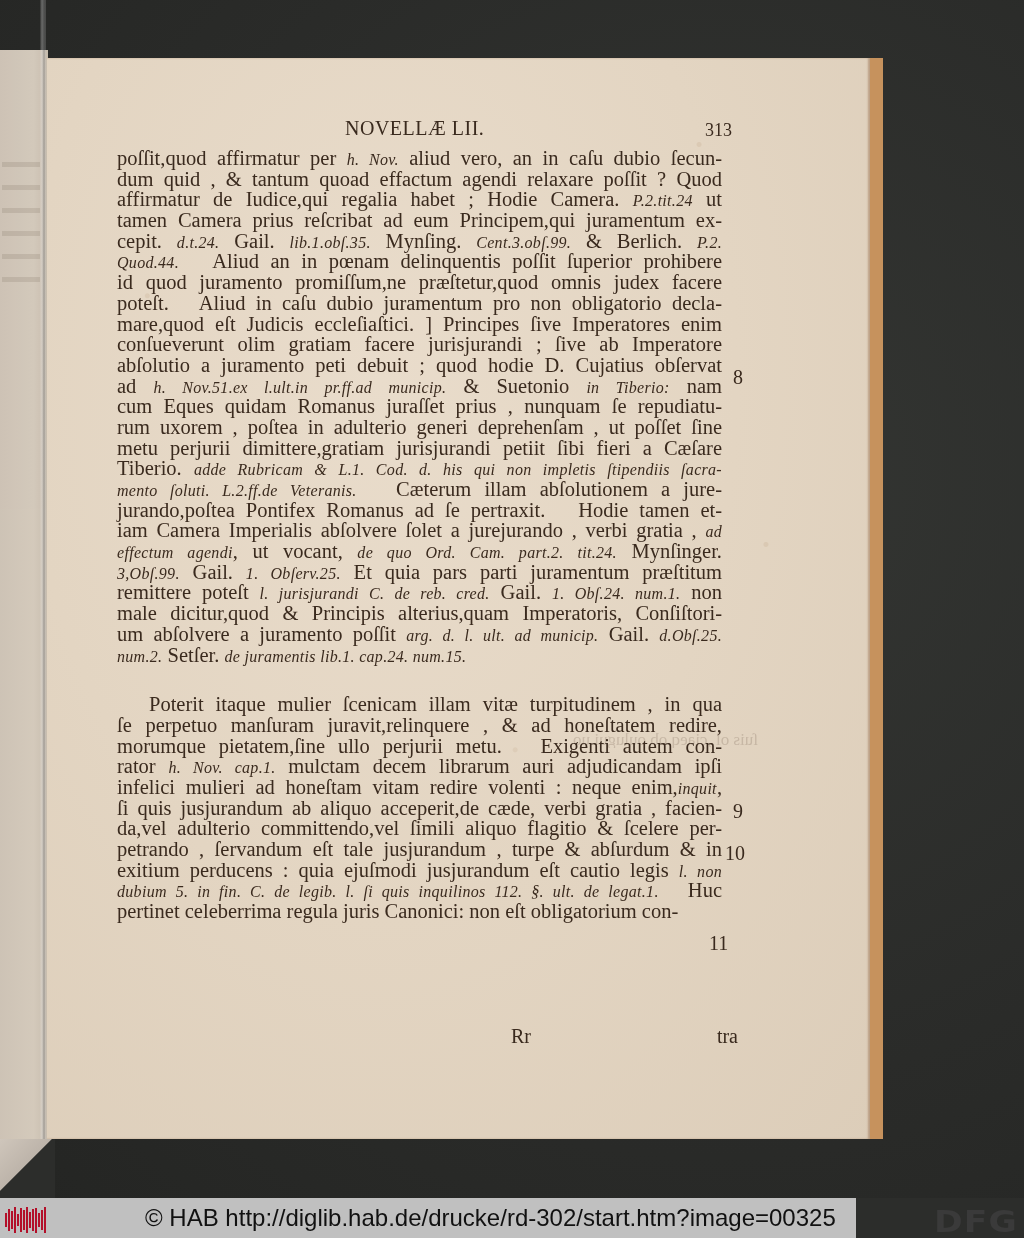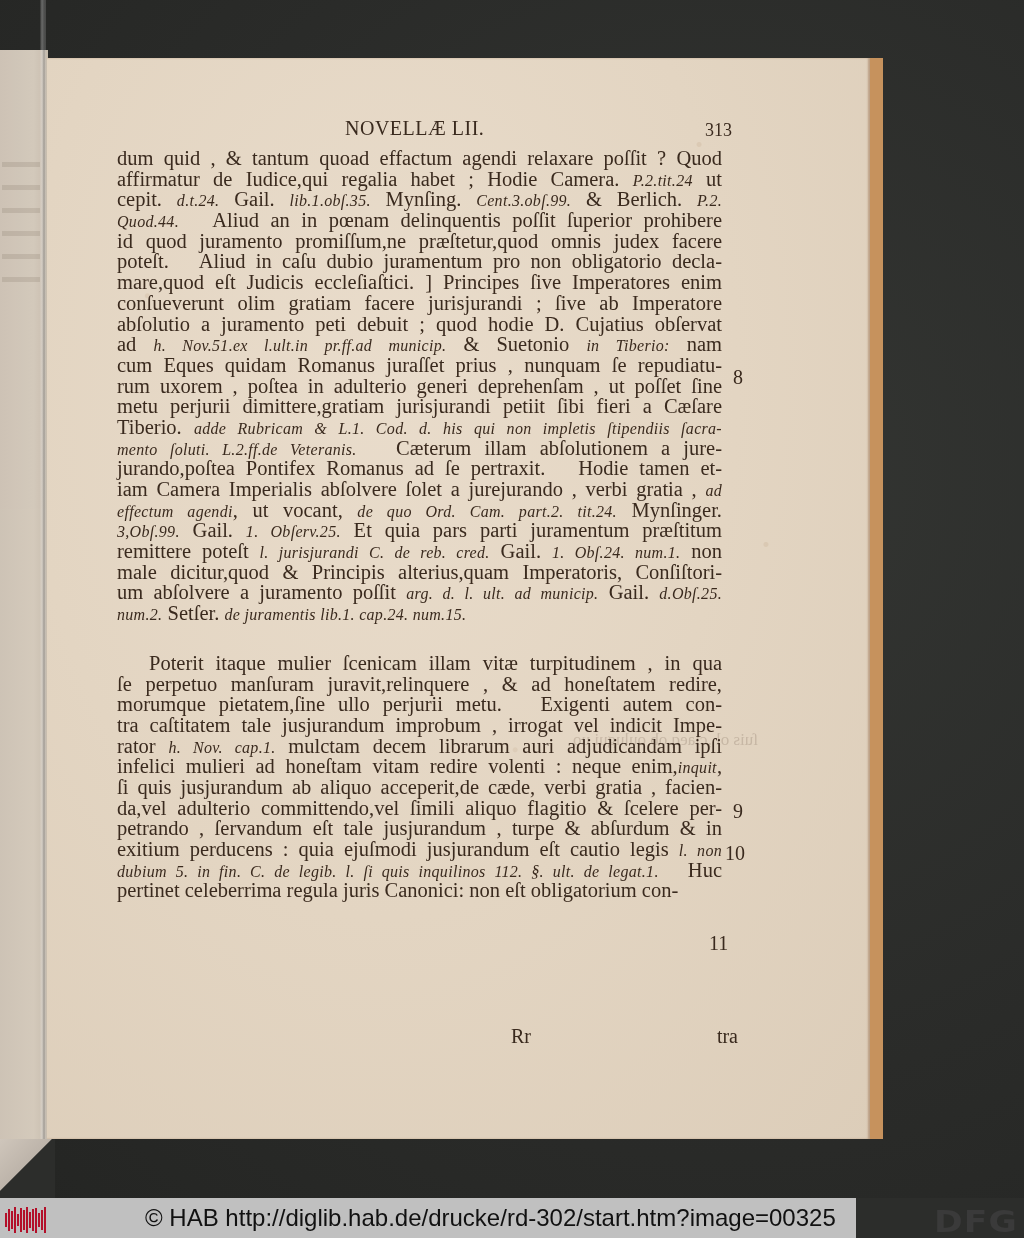--- a/index.html
+++ b/index.html
@@ -119,22 +119,24 @@
 <div class="glass-bottom"></div>
 
 <div class="bleed">ſuis ol ,ciaeq ob oulugui uo</div>
 
 <div class="text-block">
   <div class="running-head">
     <span class="title">NOVELLÆ LII.</span>
     <span class="pageno">313</span>
   </div>
   <div id="para1">
+      <div class="line">poſſit,quod affirmatur per <i>h. Nov.</i> aliud vero, an in caſu dubio ſecun-</div>
       <div class="line">dum quid , &amp; tantum quoad effactum agendi relaxare poſſit ? Quod</div>
       <div class="line">affirmatur de Iudice,qui regalia habet ; Hodie Camera. <i>P.2.tit.24</i> ut</div>
+      <div class="line">tamen Camera prius reſcribat ad eum Principem,qui juramentum ex-</div>
       <div class="line">cepit. <i>d.t.24.</i> Gail. <i>lib.1.obſ.35.</i> Mynſing. <i>Cent.3.obſ.99.</i> &amp; Berlich. <i>P.2.</i></div>
       <div class="line"><i>Quod.44.</i>&nbsp;&nbsp; Aliud an in pœnam delinquentis poſſit ſuperior prohibere</div>
       <div class="line">id quod juramento promiſſum,ne præſtetur,quod omnis judex facere</div>
       <div class="line">poteſt.&nbsp;&nbsp; Aliud in caſu dubio juramentum pro non obligatorio decla-</div>
       <div class="line">mare,quod eſt Judicis eccleſiaſtici. ] Principes ſive Imperatores enim</div>
       <div class="line">conſueverunt olim gratiam facere jurisjurandi ; ſive ab Imperatore</div>
       <div class="line">abſolutio a juramento peti debuit ; quod hodie D. Cujatius obſervat</div>
       <div class="line">ad <i>h. Nov.51.ex l.ult.in pr.ff.ad municip.</i> &amp; Suetonio <i>in Tiberio:</i> nam</div>
       <div class="line">cum Eques quidam Romanus juraſſet prius , nunquam ſe repudiatu-</div>
       <div class="line">rum uxorem , poſtea in adulterio generi deprehenſam , ut poſſet ſine</div>
@@ -148,21 +150,20 @@
       <div class="line">remittere poteſt <i>l. jurisjurandi C. de reb. cred.</i> Gail. <i>1. Obſ.24. num.1.</i> non</div>
       <div class="line">male dicitur,quod &amp; Principis alterius,quam Imperatoris, Conſiſtori-</div>
       <div class="line">um abſolvere a juramento poſſit <i>arg. d. l. ult. ad municip.</i> Gail. <i>d.Obſ.25.</i></div>
       <div class="line last"><i>num.2.</i> Setſer. <i>de juramentis lib.1. cap.24. num.15.</i></div>
     </div>
   <div class="gap"></div>
   <div id="para2">
       <div class="line indent">Poterit itaque mulier ſcenicam illam vitæ turpitudinem , in qua</div>
       <div class="line">ſe perpetuo manſuram juravit,relinquere , &amp; ad honeſtatem redire,</div>
       <div class="line">morumque pietatem,ſine ullo perjurii metu.&nbsp;&nbsp; Exigenti autem con-</div>
-      <div class="line">tra caſtitatem tale jusjurandum improbum , irrogat vel indicit Impe-</div>
       <div class="line">rator <i>h. Nov. cap.1.</i> mulctam decem librarum auri adjudicandam ipſi</div>
       <div class="line">infelici mulieri ad honeſtam vitam redire volenti : neque enim,<i>inquit</i>,</div>
       <div class="line">ſi quis jusjurandum ab aliquo acceperit,de cæde, verbi gratia , facien-</div>
       <div class="line">da,vel adulterio committendo,vel ſimili aliquo flagitio &amp; ſcelere per-</div>
       <div class="line">petrando , ſervandum eſt tale jusjurandum , turpe &amp; abſurdum &amp; in</div>
       <div class="line">exitium perducens : quia ejuſmodi jusjurandum eſt cautio legis <i>l. non</i></div>
       <div class="line"><i>dubium 5. in fin. C. de legib. l. ſi quis inquilinos 112. §. ult. de legat.1.</i>&nbsp;&nbsp; Huc</div>
       <div class="line last">pertinet celeberrima regula juris Canonici: non eſt obligatorium con-</div>
     </div>
 </div>

